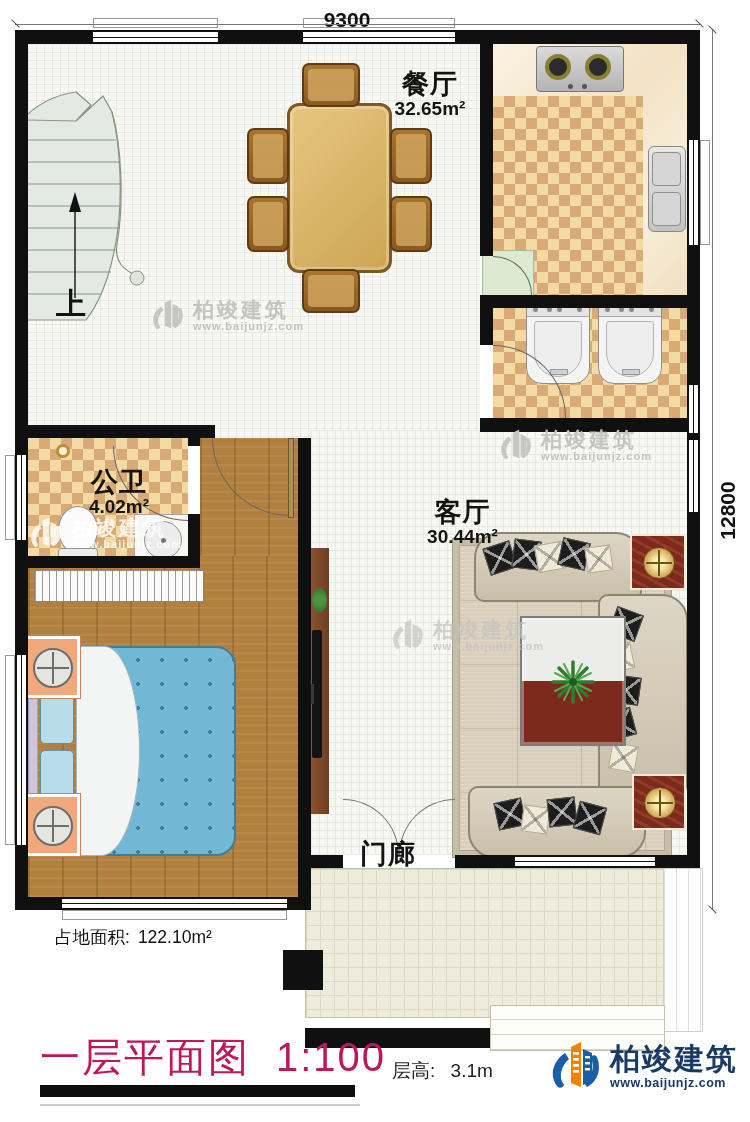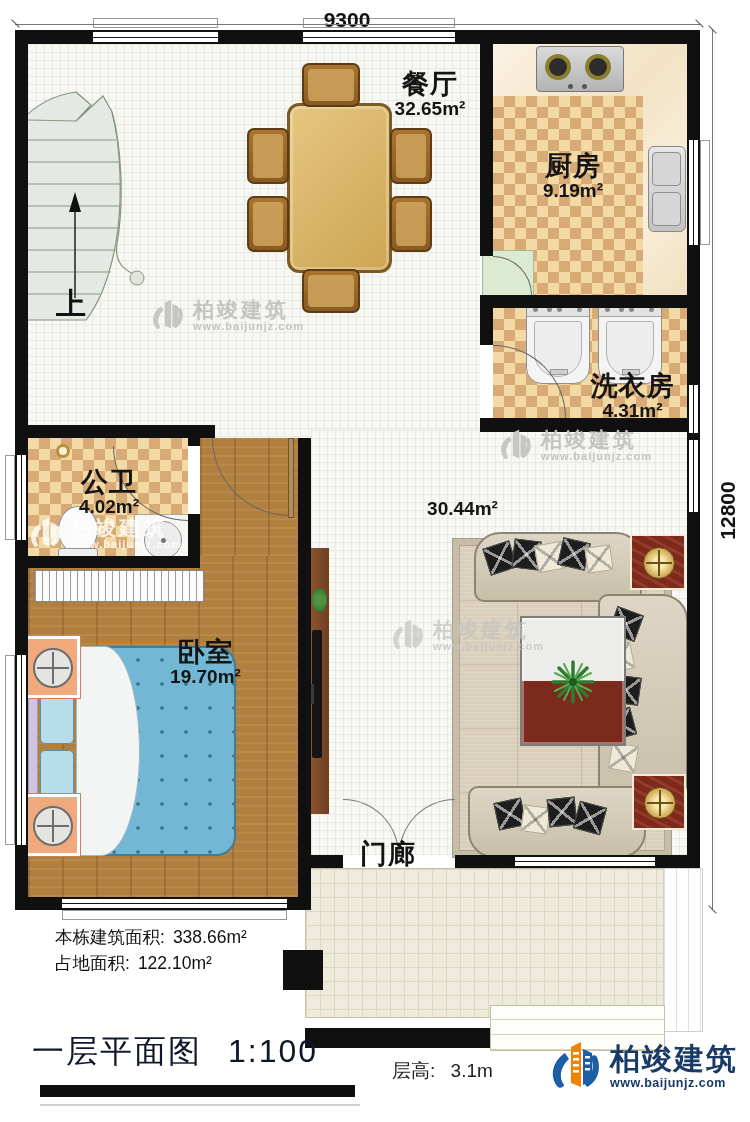--- a/index.html
+++ b/index.html
@@ -310,58 +310,46 @@
     <span class="wmtxt">
         <span class="wmname">柏竣建筑</span>
         <span class="wmurl">www.baijunjz.com</span>
       </span>
   </div>
 
   <div class="lbl" style="left:365px;top:70px;width:130px">
     <div class="nm">餐厅</div>
       <div class="ar">32.65m²</div>
   </div>
-  <div class="lbl" style="left:513px;top:152px;width:120px">
-    <div class="nm">厨房</div>
-      <div class="ar">9.19m²</div>
-  </div>
-  <div class="lbl" style="left:570px;top:372px;width:125px">
-    <div class="nm">洗衣房</div>
-      <div class="ar">4.31m²</div>
-  </div>
-  <div class="lbl" style="left:54px;top:468px;width:110px">
+  <div class="lbl" style="left:64px;top:468px;width:110px">
     <div class="nm">公卫</div>
       <div class="ar">4.02m²</div>
   </div>
   <div class="lbl" style="left:400px;top:498px;width:125px">
+    <div class="nm">客厅</div>
       <div class="ar">30.44m²</div>
-  </div>
-  <div class="lbl" style="left:148px;top:638px;width:115px">
-    <div class="nm">卧室</div>
-      <div class="ar">19.70m²</div>
   </div>
   <div class="lbl" style="left:343px;top:840px;width:90px">
     <div class="nm">门廊</div>
   </div>
 
   <div class="dimtxt" style="left:287px;top:8px;width:120px">9300</div>
   <i class="ab" style="left:15px;top:24px;width:685px;height:0;border-top:1px solid #777"></i>
   <i class="ab" style="left:10px;top:23px;width:11px;height:1px;background:#555;transform:rotate(45deg)"></i>
   <i class="ab" style="left:694px;top:23px;width:11px;height:1px;background:#555;transform:rotate(45deg)"></i>
   <i class="ab" style="left:712px;top:30px;width:0;height:880px;border-left:1px solid #777"></i>
   <i class="ab" style="left:707px;top:29px;width:11px;height:1px;background:#555;transform:rotate(45deg)"></i>
   <i class="ab" style="left:707px;top:909px;width:11px;height:1px;background:#555;transform:rotate(45deg)"></i>
   <div class="dimtxt" style="left:716px;top:578px;width:135px;height:24px;transform:rotate(-90deg);transform-origin:0 0">12800</div>
 
   <div class="stats">
-    <div><span>本栋建筑面积:</span><span class="v">338.66m²</span></div>
     <div><span>占地面积:</span><span class="v">122.10m²</span></div>
   </div>
 
-  <div class="ab" style="left:32px;top:1030px;font-size:32px;letter-spacing:2px;color:#0f172a">
+  <div class="ab" style="left:40px;top:1030px;font-size:40px;letter-spacing:2px;color:#be185d">
     <span>一层平面图</span><span style="margin-left:26px">1:100</span>
   </div>
   <i class="ab" style="left:40px;top:1085px;width:315px;height:12px;background:#0d0d0d"></i>
   <i class="ab" style="left:40px;top:1104px;width:320px;height:2px;background:#cfcfcf"></i>
   <div class="ab" style="left:392px;top:1058px;font-size:19px;color:#222">
     <span>层高:</span>
     <span style="margin-left:10px">3.1m</span>
   </div>
 
   <div class="brand">

